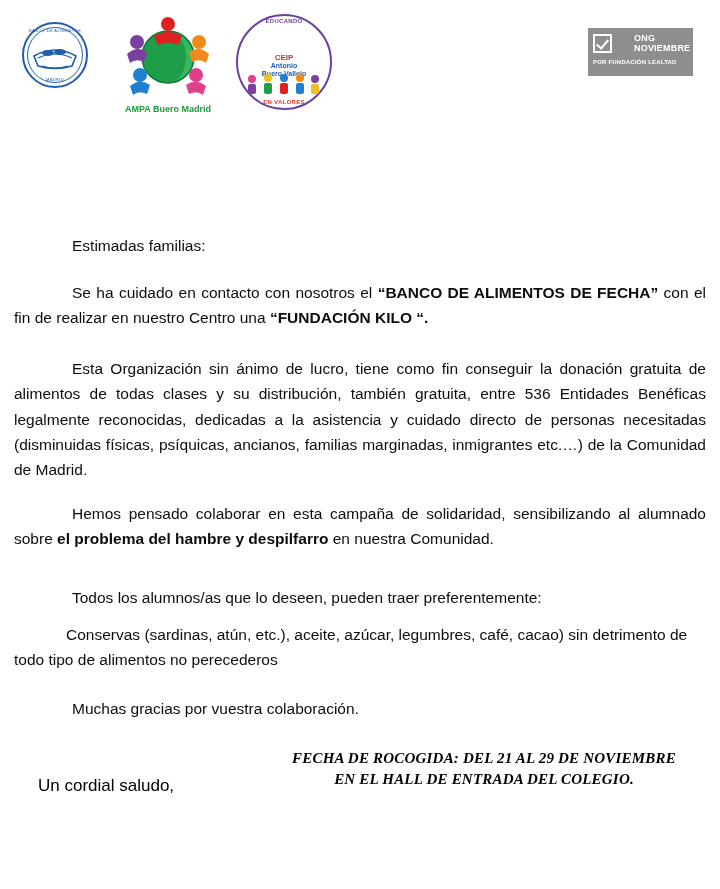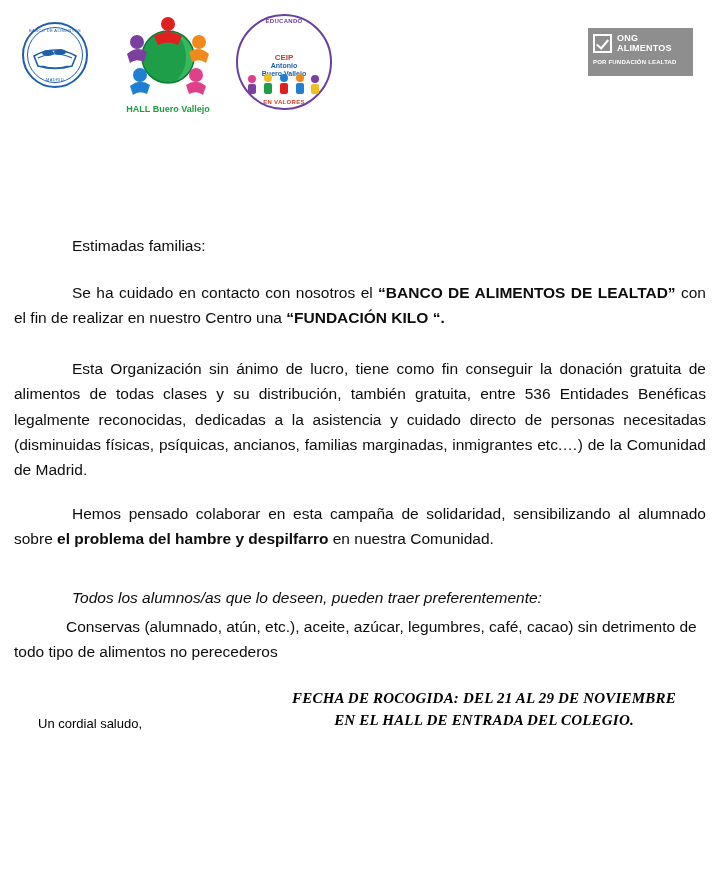--- a/index.html
+++ b/index.html
@@ -132,21 +132,21 @@
     background: #8e8e8e;
     display: flex;
     flex-direction: column;
     justify-content: flex-start;
     box-sizing: border-box;
     padding: 5px 5px 3px 5px;
   }
   .badge-ong .row {
     display: flex;
     align-items: center;
-    gap: 5px;
+    gap: 22px;
   }
   .badge-ong .check-box {
     width: 19px;
     height: 19px;
     border: 2px solid #ffffff;
     box-sizing: border-box;
     position: relative;
     flex: 0 0 auto;
   }
   .badge-ong .check-box:after {
@@ -192,34 +192,34 @@
   .p.indent { text-indent: 58px; }
   .p.indent-sm { text-indent: 52px; }
   .nojust { text-align: left; }
   .b { font-weight: bold; }
 
   #greeting { margin-top: 108px; margin-bottom: 22px; text-indent: 58px; }
 
   #para-contacto { margin-top: 0; }
   #para-organizacion { margin-top: 26px; }
   #para-colaborar { margin-top: 16px; }
-  #para-traer { margin-top: 34px; margin-bottom: 4px; font-style: italic; }
+  #para-traer { margin-top: 34px; margin-bottom: 12px; }
   #para-conservas { margin-top: 0; margin-bottom: 24px; }
   #para-gracias { margin-top: 0; margin-bottom: 26px; }
 
   
   .footer-row {
     position: relative;
     height: 64px;
   }
   .saludo {
     position: absolute;
     left: 24px;
     top: 28px;
-    font-size: 13px;
+    font-size: 17px;
   }
   .fecha {
     position: absolute;
     left: 240px;
     top: 0;
     width: 460px;
     text-align: center;
     font-family: "Liberation Serif", serif;
     font-weight: bold;
     font-size: 15px;
@@ -262,21 +262,21 @@
 
       <circle cx="81" cy="30" r="7" fill="#f08a1d"></circle>
       <path d="M71 40 q10 -7 20 2 l-3 9 q-6 -5 -14 -1 z" fill="#f08a1d"></path>
 
       <circle cx="22" cy="63" r="7" fill="#1f7fd0"></circle>
       <path d="M12 74 q10 -8 20 -1 l-3 9 q-8 -4 -14 1 z" fill="#1f7fd0"></path>
 
       <circle cx="78" cy="63" r="7" fill="#e0408a"></circle>
       <path d="M68 73 q10 -7 20 1 l-3 9 q-6 -5 -14 -1 z" fill="#e0408a"></path>
     </svg>
-    <div class="caption">HALL Buero Vallejo</div>
+    <div class="caption">AMPA Buero Madrid</div>
   </div>
 
   <div class="logo-ceip">
     <div class="outer"></div>
     <div class="curve-top">EDUCANDO</div>
     <div class="ceip-name">
       <span>CEIP</span>
       <span class="sub">Antonio</span>
       <span class="sub">Buero Vallejo</span>
     </div>
@@ -293,41 +293,42 @@
         <rect x="75" y="13" width="8" height="10" rx="2" fill="#f0c020"></rect>
     </svg>
     <div class="curve-bottom">EN VALORES</div>
   </div>
 
   <div class="badge-ong">
     <div class="row">
       <div class="check-box"></div>
       <div class="lines">
         <div>ONG</div>
-        <div>ALIMENTOS</div>
+        <div>NOVIEMBRE</div>
       </div>
     </div>
     <div class="foot">POR FUNDACIÓN LEALTAD</div>
   </div>
 </div>
 
 <div class="letter">
 
   <p class="p nojust" id="greeting">Estimadas familias:</p>
 
-  <p class="p indent" id="para-contacto"><span>Se ha cuidado en contacto con nosotros el </span><span class="b">“BANCO DE ALIMENTOS DE LEALTAD”</span><span> con el fin de  realizar en nuestro Centro una  </span><span class="b">“FUNDACIÓN KILO “.</span></p>
+  <p class="p indent" id="para-contacto"><span>Se ha cuidado en contacto con nosotros el </span><span class="b">“BANCO DE ALIMENTOS DE FECHA”</span><span> con el fin de  realizar en nuestro Centro una  </span><span class="b">“FUNDACIÓN KILO “.</span></p>
 
   <p class="p indent" id="para-organizacion">Esta Organización sin ánimo de lucro, tiene como fin conseguir la donación gratuita de alimentos de todas clases y su distribución, también gratuita, entre 536 Entidades Benéficas legalmente reconocidas, dedicadas a la asistencia y cuidado directo de personas necesitadas (disminuidas físicas, psíquicas, ancianos, familias marginadas, inmigrantes etc.…) de la Comunidad de Madrid.</p>
 
   <p class="p indent" id="para-colaborar"><span>Hemos pensado colaborar en esta campaña de solidaridad, sensibilizando al alumnado sobre </span><span class="b">el problema del hambre y despilfarro</span><span> en nuestra Comunidad.</span></p>
 
   <p class="p indent nojust" id="para-traer">Todos los alumnos/as que lo deseen, pueden traer  preferentemente:</p>
 
-  <p class="p indent-sm nojust" id="para-conservas">Conservas  (alumnado, atún, etc.), aceite, azúcar, legumbres, café, cacao) sin detrimento de todo tipo de alimentos no perecederos</p>
-
+  <p class="p indent-sm nojust" id="para-conservas">Conservas  (sardinas, atún, etc.), aceite, azúcar, legumbres, café, cacao) sin detrimento de todo tipo de alimentos no perecederos</p>
+
+  <p class="p indent nojust" id="para-gracias">Muchas gracias por vuestra colaboración.</p>
 
   <div class="footer-row">
     <div class="saludo">Un cordial saludo,</div>
     <div class="fecha">
       <div>FECHA DE ROCOGIDA: DEL 21 AL 29 DE NOVIEMBRE</div>
       <div>EN EL HALL DE ENTRADA DEL COLEGIO.</div>
     </div>
   </div>
 
 </div>

